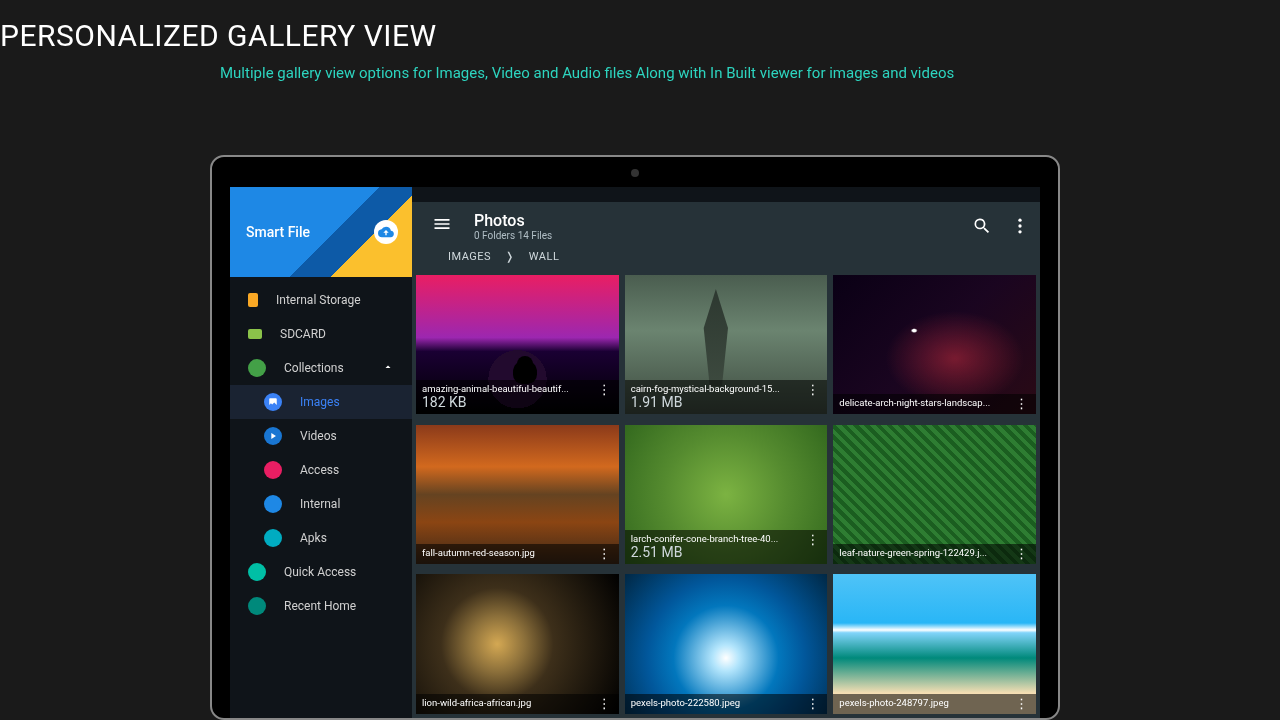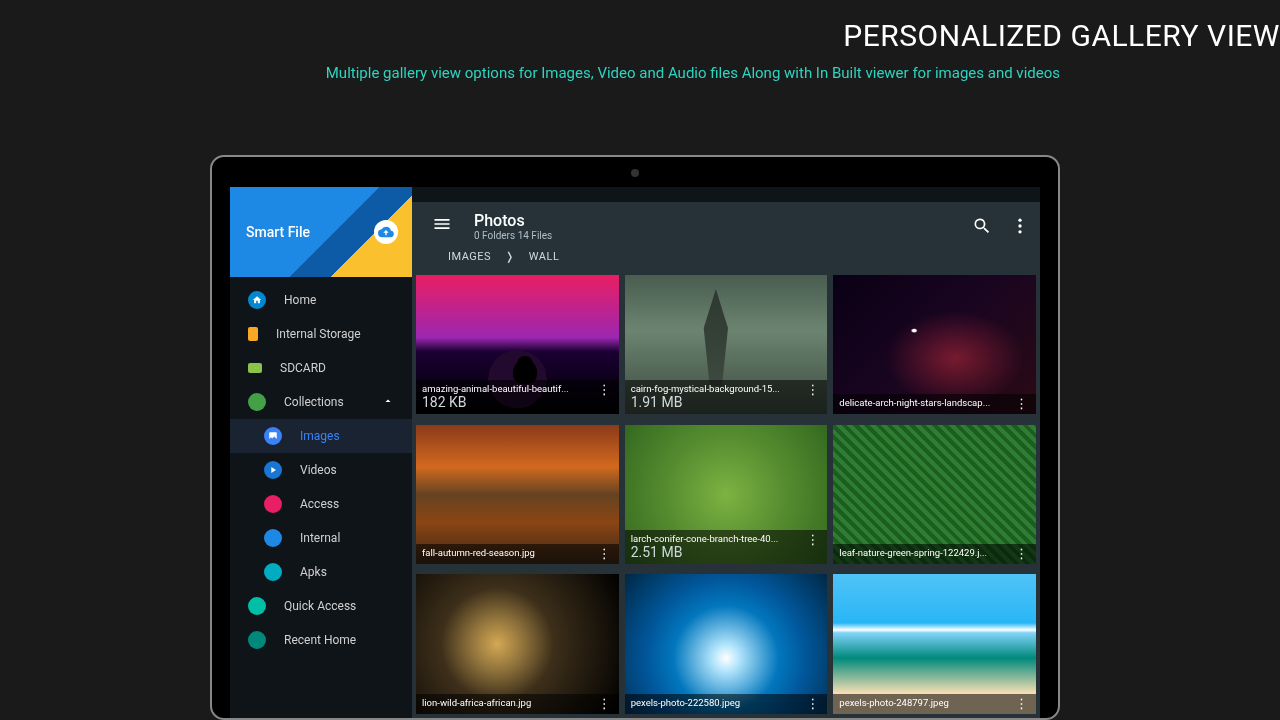--- a/index.html
+++ b/index.html
@@ -1,18 +1,18 @@
 <!DOCTYPE html>
 <html><head>
 <meta charset="utf-8">
 <style>
 * { margin: 0; padding: 0; box-sizing: border-box; font-family: Roboto, -apple-system, sans-serif; }
 body { width: 1280px; height: 720px; background: #1a1a1a; overflow: hidden; }
 
-.promo-header { text-align: right; padding: 18px 0 8px; }
+.promo-header { text-align: left; padding: 18px 0 8px; }
 .promo-title { color: #fff; font-size: 30px; font-weight: 400; letter-spacing: 0.5px; }
 .promo-sub { color: #2dd4bf; font-size: 15px; font-weight: 400; max-width: 840px; margin: 10px auto 0; line-height: 1.35; }
 
 .device { position: absolute; left: 210px; top: 155px; width: 850px; height: 565px; background: #000; border: 2px solid #888; border-radius: 14px; padding: 10px 12px; overflow: hidden; }
 .camera { position: absolute; left: 50%; top: 12px; width: 8px; height: 8px; background: #333; border-radius: 50%; transform: translateX(-50%); }
 .screen { position: absolute; left: 18px; right: 18px; top: 30px; bottom: 0; background: #0f1419; display: flex; overflow: hidden; }
 
 .sidebar { width: 182px; background: #0f1419; color: #fff; font-size: 12px; display: flex; flex-direction: column; }
 .brand { height: 90px; background: linear-gradient(135deg, #1e88e5 0%, #1e88e5 55%, #0d5aa7 55%, #0d5aa7 70%, #fbc02d 70%, #fbc02d 100%); position: relative; display: flex; align-items: center; padding: 0 16px; }
 .brand-text { color: #fff; font-size: 14px; font-weight: 500; }
@@ -75,28 +75,20 @@
       <div class="brand">
         <span class="brand-text">Smart File</span>
         <span class="cloud-badge">
           <svg viewBox="0 0 24 24" fill="#1e88e5">
               <path d="M19.35 10.04A7.49 7.49 0 0012 4a7.5 7.5 0 00-6.65 4.04A6 6 0 006 20h13a5 5 0 00.35-9.96zM13 13v4h-2v-4H8l4-4 4 4h-3z"></path>
             </svg>
         </span>
       </div>
       <div class="nav">
         <div class="nav-item">
-          <span class="nav-icon" style="background:#0288d1">
-              <svg width="10" height="10" viewBox="0 0 24 24" fill="#fff">
-                <path d="M10 20v-6h4v6h5v-8h3L12 3 2 12h3v8z"></path>
-              </svg>
-            </span>
-          <span>Home</span>
-        </div>
-        <div class="nav-item">
           <span class="nav-icon" style="background:#f9a825;border-radius:2px;width:10px;height:14px"></span>
           <span>Internal Storage</span>
         </div>
         <div class="nav-item">
           <span class="nav-icon" style="background:#8bc34a;border-radius:2px;width:14px;height:10px"></span>
           <span>SDCARD</span>
         </div>
         <div class="nav-item">
           <span class="nav-icon" style="background:#43a047"></span>
           <span>Collections</span>

